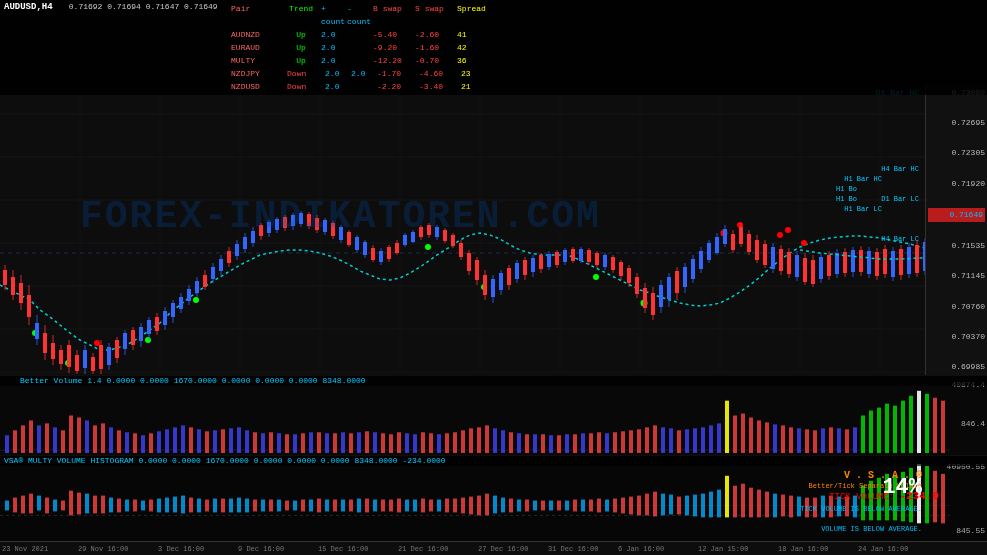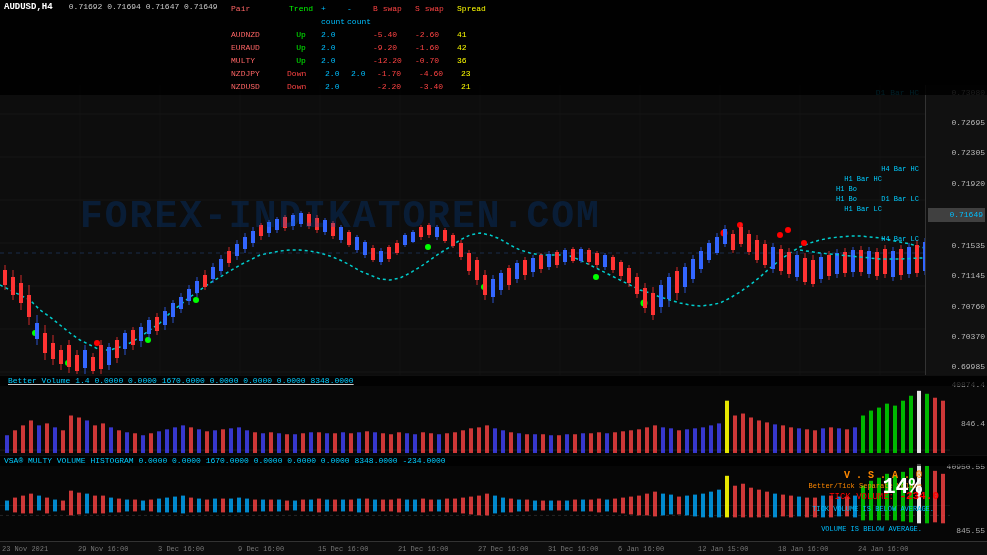--- a/index.html
+++ b/index.html
@@ -90,21 +90,21 @@
     }
 
     .price-level {
       text-align: right;
       font-size: 8px;
       color: #bbb;
       line-height: 12px;
     }
 
     .price-level.highlighted {
-      background: #404040;
+      background: #b91c1c;
       color: #00bfff;
       padding: 1px 2px;
     }
 
     
     #watermark {
       position: absolute;
       top: 195px;
       left: 80px;
       font-size: 38px;
@@ -146,23 +146,22 @@
     }
 
     #volume-info-bar {
       position: absolute;
       top: 375px;
       left: 0;
       width: 987px;
       background: rgba(0,0,0,0.7);
       font-size: 8px;
       color: #ccc;
-      padding: 1px 8px;
+      padding: 1px 20px;
       z-index: 10;
-      text-decoration: underline;
     }
 
     #volume-scale {
       position: absolute;
       top: 378px;
       right: 0;
       width: 62px;
       font-size: 8px;
       color: #aaa;
       text-align: right;
@@ -1073,21 +1072,21 @@
     <span style="font-size:7px;color:#ff8800;">Better/Tick Separate Volume</span>
   </div>
 
   <div id="pct-label">14%</div>
 
   <div style="position:absolute;top:490px;right:48px;font-size:9px;color:#ff0000;text-align:right;z-index:10;">
     <span>TICK VOLUME:</span>
     <span style="font-weight:bold;font-size:11px;">-234.0</span>
   </div>
 
-  <div style="position:absolute;top:505px;right:53px;font-size:7px;color:#00bfff;text-align:right;z-index:10;">TICK VOLUME IS BELOW AVERAGE.</div>
+  <div style="position:absolute;top:505px;right:65px;font-size:7px;color:#00bfff;text-align:right;z-index:10;">TICK VOLUME IS BELOW AVERAGE.</div>
   <div style="position:absolute;top:525px;right:65px;font-size:7px;color:#00bfff;text-align:right;z-index:10;">VOLUME IS BELOW AVERAGE.</div>
 
   <div id="time-axis">
     <span class="time-label" style="left:2px;">23 Nov 2021</span>
     <span class="time-label" style="left:78px;">29 Nov 16:00</span>
     <span class="time-label" style="left:158px;">3 Dec 16:00</span>
     <span class="time-label" style="left:238px;">9 Dec 16:00</span>
     <span class="time-label" style="left:318px;">15 Dec 16:00</span>
     <span class="time-label" style="left:398px;">21 Dec 16:00</span>
     <span class="time-label" style="left:478px;">27 Dec 16:00</span>

